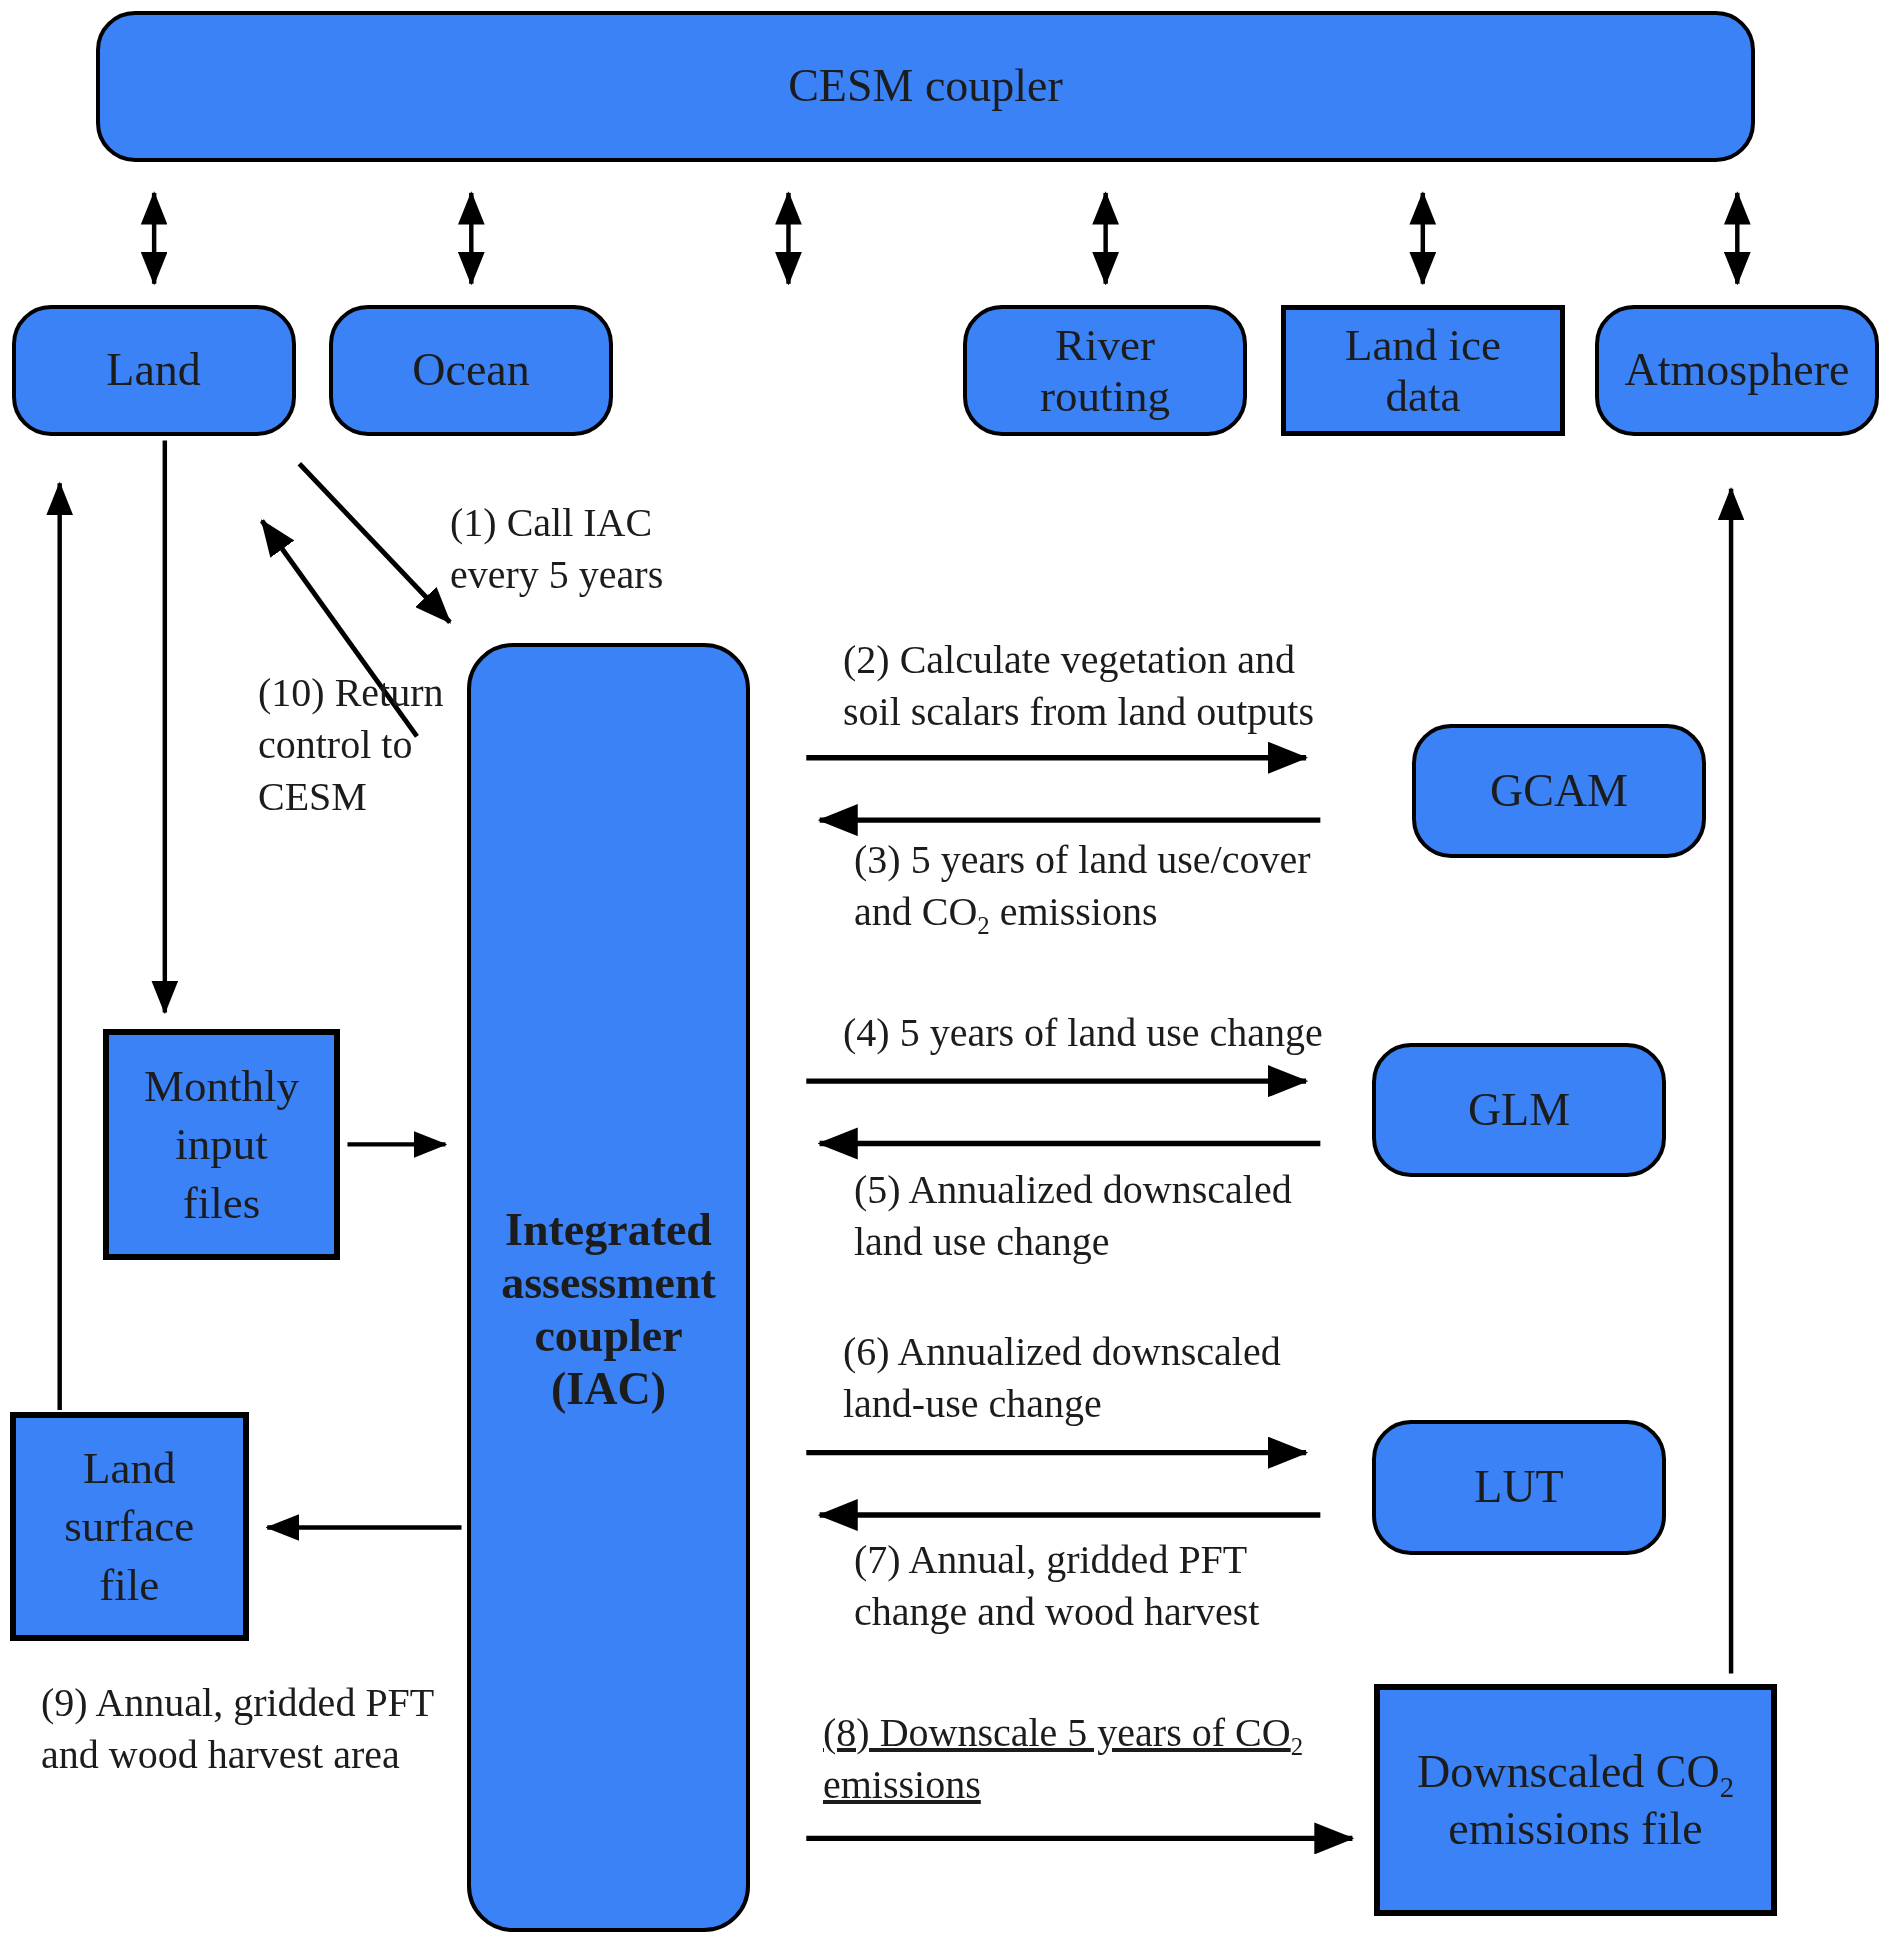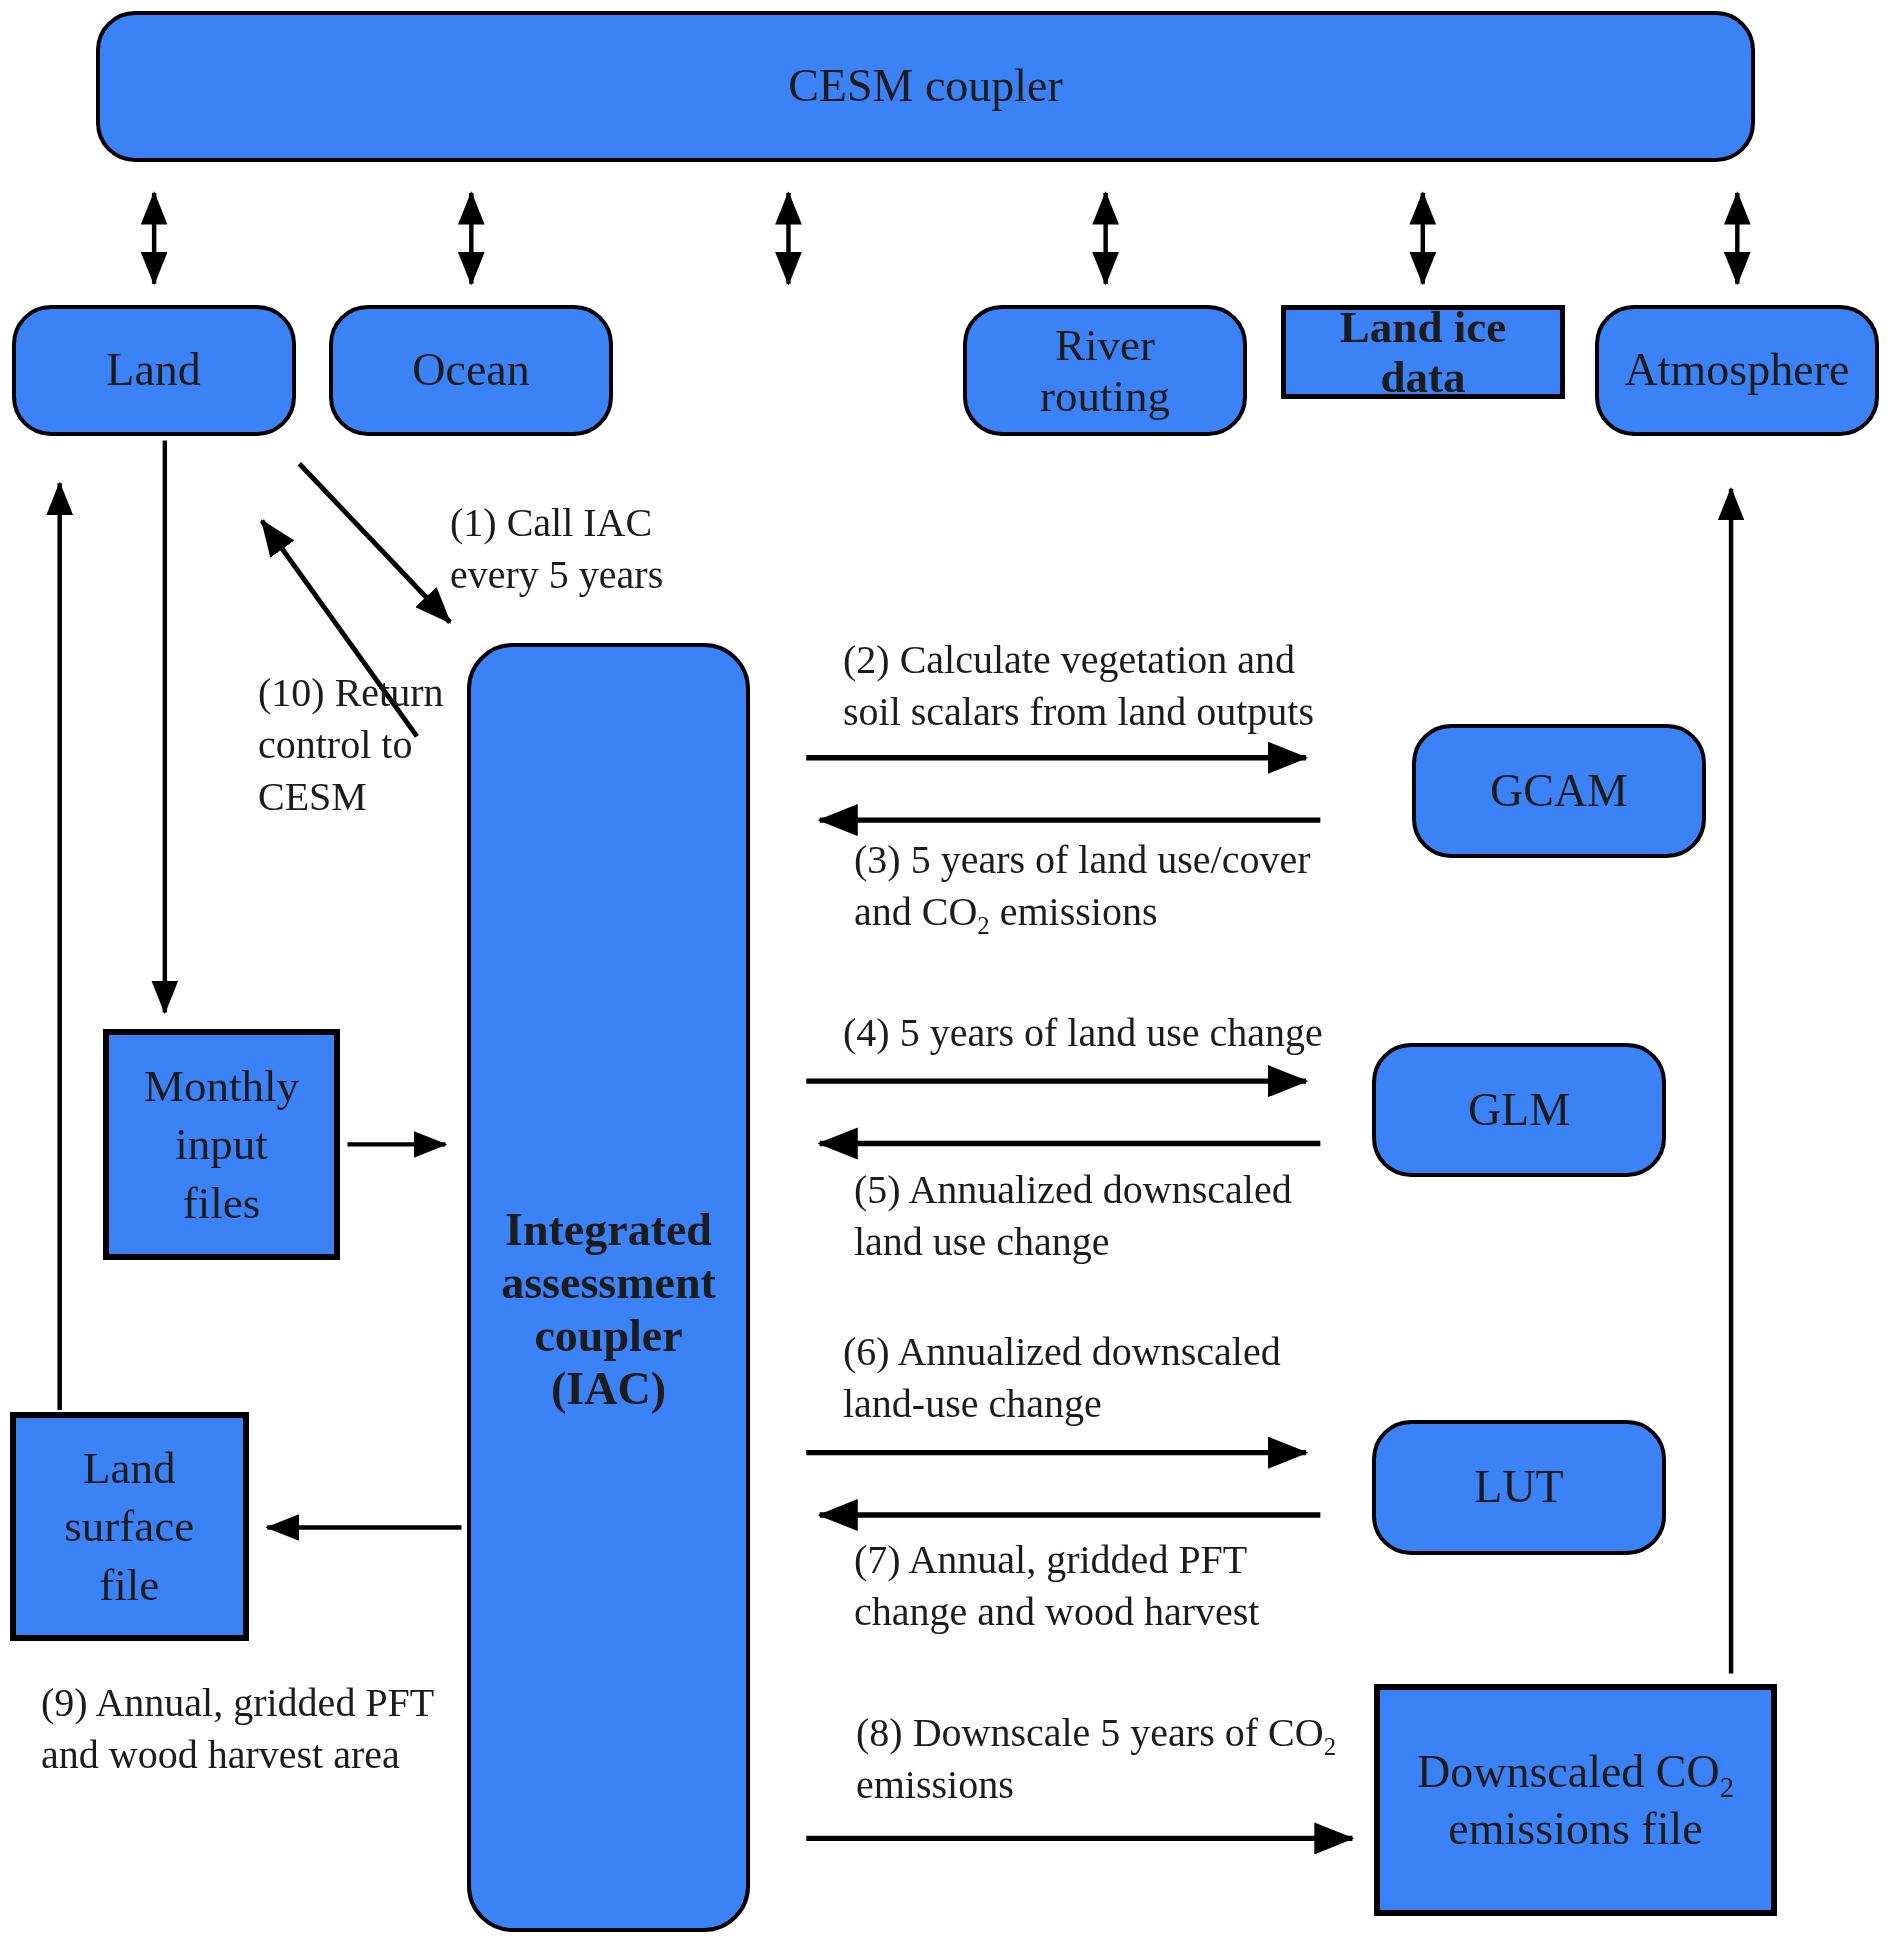--- a/index.html
+++ b/index.html
@@ -85,21 +85,21 @@
 
     <line x1="1943" y1="1878" x2="1943" y2="548" stroke="#000" stroke-width="5" marker-end="url(#ah)"></line>
   </svg>
 
   <div class="box rounded" style="left:96px;top:10.7px;width:1659px;height:151px;">CESM coupler</div>
 
   <div class="box rounded" style="left:11.6px;top:305px;width:284px;height:131px;">Land</div>
   <div class="box rounded" style="left:329px;top:305px;width:284px;height:131px;">Ocean</div>
   <div class="box rounded" style="left:963px;top:305px;width:284px;height:131px;font-size:45px;line-height:1.12;">River
 routing</div>
-  <div class="box sharp" style="left:1281px;top:305px;width:284px;height:94px;font-size:45px;line-height:1.12;font-weight:bold;">Land ice
+  <div class="box sharp" style="left:1281px;top:305px;width:284px;height:131px;font-size:45px;line-height:1.12;">Land ice
 data</div>
   <div class="box rounded" style="left:1595px;top:305px;width:284px;height:131px;">Atmosphere</div>
 
   <div class="box biground" style="left:467px;top:643px;width:283px;height:1289px;">
     <span class="iac-text">Integrated
 assessment
 coupler
 (IAC)</span>
   </div>
 
@@ -128,19 +128,19 @@
 soil scalars from land outputs</div>
   <div class="lbl" style="left:854px;top:834px;"><span>(3) 5 years of land use/cover
 and CO</span><span class="sub">2</span><span>  emissions</span></div>
   <div class="lbl" style="left:843px;top:1007px;">(4) 5 years of land use change</div>
   <div class="lbl" style="left:854px;top:1164px;">(5) Annualized downscaled
 land use change</div>
   <div class="lbl" style="left:843px;top:1326px;">(6) Annualized downscaled
 land-use change</div>
   <div class="lbl" style="left:854px;top:1534px;">(7) Annual, gridded PFT
 change and wood harvest</div>
-  <div class="lbl" style="left:856px;top:1707px;"><span>(8) Downscale 5 years of CO</span><span class="sub">2</span><span>
+  <div class="lbl" style="left:823px;top:1707px;text-decoration:underline;"><span>(8) Downscale 5 years of CO</span><span class="sub">2</span><span>
 emissions</span></div>
   <div class="lbl" style="left:41px;top:1677px;">(9) Annual, gridded PFT
 and wood harvest area</div>
 
 </div>
 
 
 </body></html>

